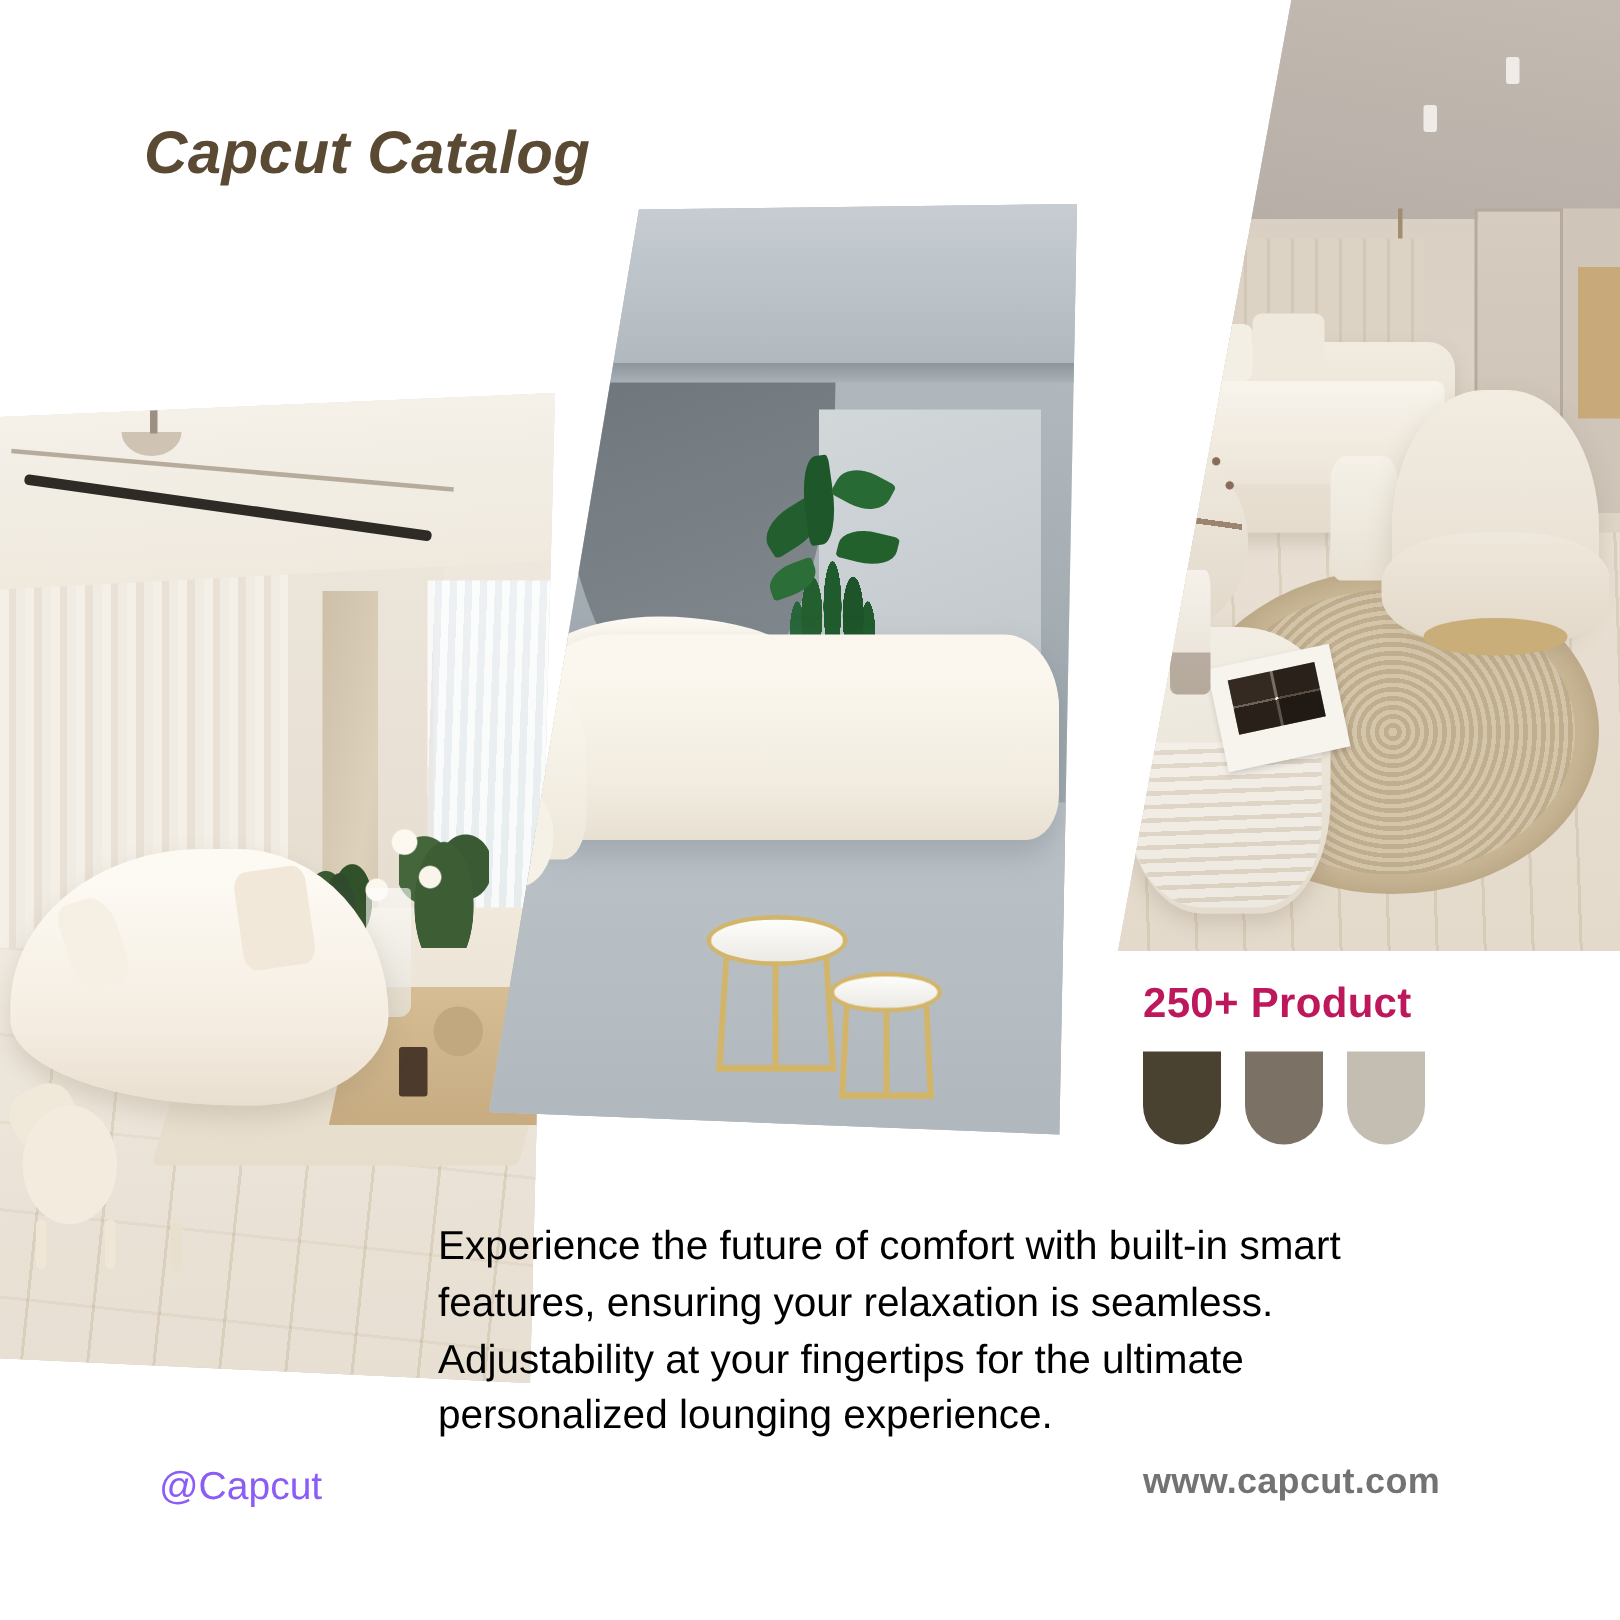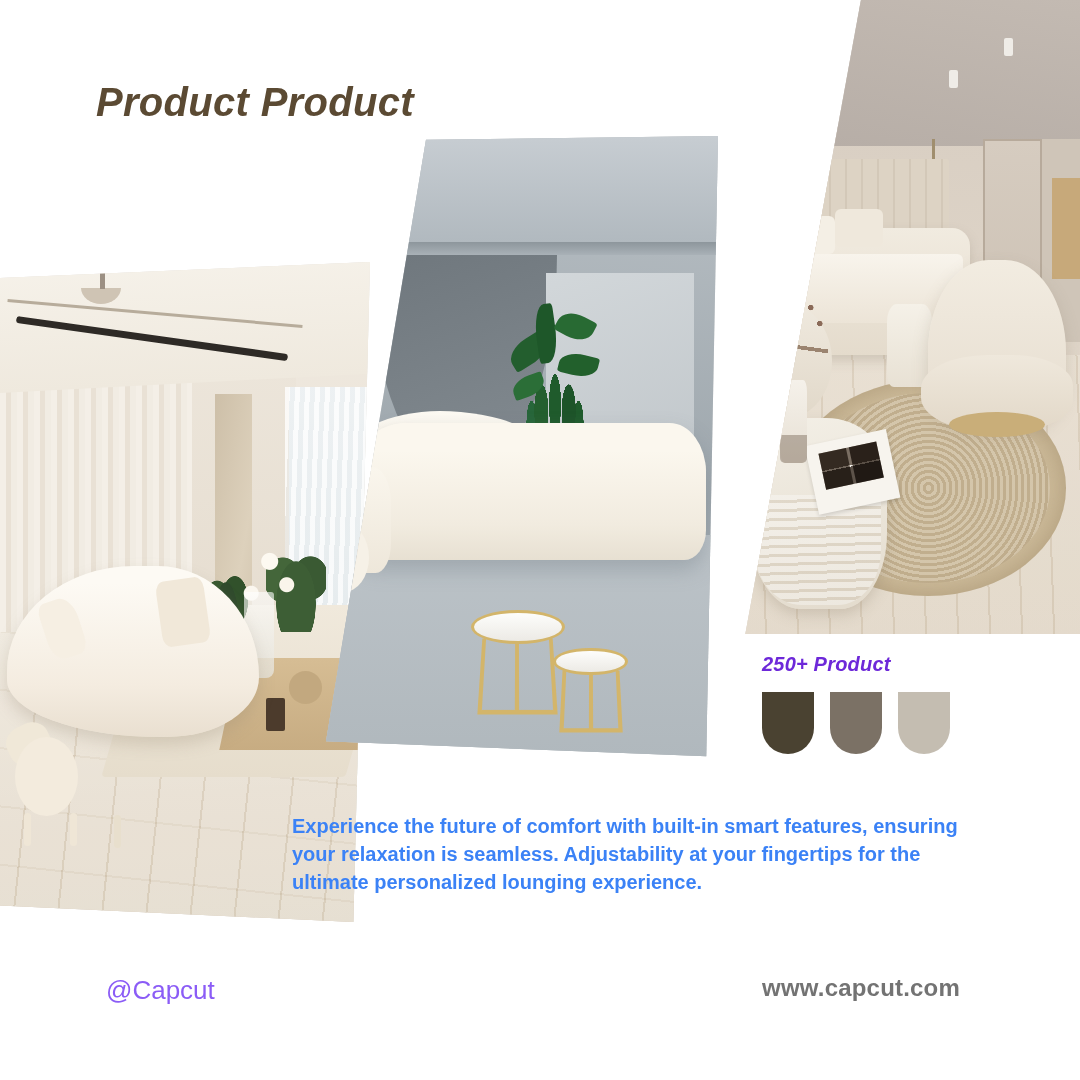--- a/index.html
+++ b/index.html
@@ -239,42 +239,42 @@
     background:rgba(120,102,86,.45);border-radius:0 0 18% 18%;}
   .br-stems{position:absolute;left:15%;bottom:38%;width:12%;height:14%;
     background:
       radial-gradient(circle at 30% 10%,#8a6a58 0 2.5px,transparent 3px),
       radial-gradient(circle at 58% 4%,#8a6a58 0 2.5px,transparent 3px),
       radial-gradient(circle at 80% 22%,#8a6a58 0 2.5px,transparent 3px),
       linear-gradient(8deg,transparent 48%,#9b8470 48% 52%,transparent 52%);}
 
   
   .products { position:absolute; left:762px; top:653px; z-index:40; }
-  .products-title { font-size:20px; font-weight:800; color:#6d28d9; letter-spacing:.2px;font-style:italic; }
+  .products-title { font-size:28px; font-weight:800; color:#be185d; letter-spacing:.2px; }
   .swatches { display:flex; gap:16px; margin-top:16px; }
   .swatch { width:52px; height:62px; border-radius:0 0 26px 26px; }
 
   
   .body-copy {
     position:absolute; left:292px; top:812px; width:672px; z-index:40;
-    font-size:20px; line-height:1.40; color:#3b82f6; font-weight:700;
+    font-size:27px; line-height:1.40; color:#000000; font-weight:400;
   }
 
   
   .handle { position:absolute; left:106px; top:975px; font-size:26px; color:#8b5cf6; z-index:40; }
   .website { position:absolute; right:120px; top:974px; font-size:24px; font-weight:800;
              color:#737373; letter-spacing:.2px; z-index:40; }
 </style>
 </head>
 <body>
 
 <div class="poster">
 
   <div class="headline-block">
-    <div class="subhead">Product Product</div>
+    <div class="subhead">Capcut Catalog</div>
   </div>
 
   <div class="panel" id="panel-left">
     <div class="scene">
       <div class="lr-bg"></div>
       <div class="lr-curtain"></div>
       <div class="lr-wall"></div>
       <div class="lr-window"></div>
       <div class="lr-sheer"></div>
       <div class="lr-column"></div>

